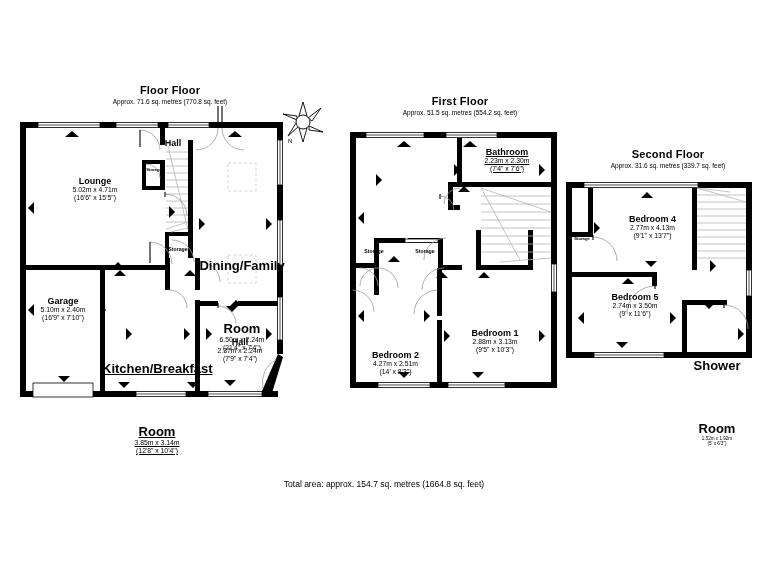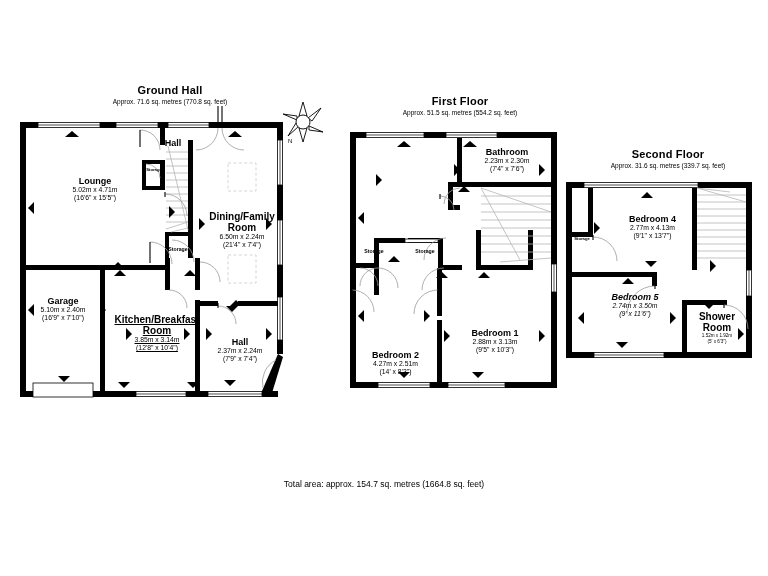--- a/index.html
+++ b/index.html
@@ -39,21 +39,22 @@
     position: absolute;
     text-align: center;
     line-height: 1.12;
     white-space: nowrap;
   }
   .room-name {
     font-weight: bold;
     font-size: 9px;
   }
   .room-name.small {
-    font-size: 10px;
+    font-size: 13px;
+    margin-top: 48px;
   }
   .room-dim {
     font-size: 6.8px;
   }
   .room-dim.tiny {
     font-size: 4.6px;
   }
   .store-label {
     position: absolute;
     text-align: center;
@@ -412,21 +413,21 @@
         <polygon points="578,318 584,312 584,324"></polygon>
         <polygon points="676,318 670,312 670,324"></polygon>
         <polygon points="622,348 628,342 616,342"></polygon>
         <polygon points="709,309 715,303 703,303"></polygon>
         <polygon points="744,334 738,328 738,340"></polygon>
       </g>
     </g>
 
   </svg>
 
-  <div class="floor-title" style="left:60px; top:84px; width:220px;">Ground Hall</div>
+  <div class="floor-title" style="left:60px; top:84px; width:220px;">Floor Floor</div>
   <div class="floor-sub" style="left:60px; top:98px; width:220px;">Approx. 71.6 sq. metres (770.8 sq. feet)</div>
 
   <div class="room-label" style="left:40px; top:176px; width:110px;">
     <div class="room-name">Lounge</div>
     <div class="room-dim">5.02m x 4.71m</div>
     <div class="room-dim">(16'6" x 15'5")</div>
   </div>
 
   <div class="room-label" style="left:8px; top:296px; width:110px;">
     <div class="room-name">Garage</div>
@@ -460,21 +461,21 @@
 
   <div class="store-label xs" style="left:142px; top:167px; width:24px;">Storage</div>
   <div class="store-label" style="left:163px; top:246px; width:30px;">Storage</div>
 
   <div style="position:absolute; left:288px; top:138px; font-size:6px;">N</div>
 
   <div class="floor-title" style="left:365px; top:95px; width:190px;">First Floor</div>
   <div class="floor-sub" style="left:365px; top:109px; width:190px;">Approx. 51.5 sq. metres (554.2 sq. feet)</div>
 
 
-  <div class="room-label" style="left:458px; top:147px; width:98px;">
+  <div class="room-label" style="left:458px; top:147px; width:98px;text-decoration:underline;">
     <div class="room-name">Bathroom</div>
     <div class="room-dim">2.23m x 2.30m</div>
     <div class="room-dim">(7'4" x 7'6")</div>
   </div>
 
   <div class="room-label" style="left:348px; top:302px; width:95px;margin-top:48px;">
     <div class="room-name">Bedroom 2</div>
     <div class="room-dim">4.27m x 2.51m</div>
     <div class="room-dim">(14' x 8'3")</div>
   </div>
@@ -490,21 +491,21 @@
 
   <div class="floor-title" style="left:578px; top:148px; width:180px;">Second Floor</div>
   <div class="floor-sub" style="left:578px; top:162px; width:180px;">Approx. 31.6 sq. metres (339.7 sq. feet)</div>
 
   <div class="room-label" style="left:600px; top:214px; width:105px;">
     <div class="room-name">Bedroom 4</div>
     <div class="room-dim">2.77m x 4.13m</div>
     <div class="room-dim">(9'1" x 13'7")</div>
   </div>
 
-  <div class="room-label" style="left:585px; top:292px; width:100px;font-style:italic;">
+  <div class="room-label" style="left:585px; top:292px; width:100px;">
     <div class="room-name">Bedroom 5</div>
     <div class="room-dim">2.74m x 3.50m</div>
     <div class="room-dim">(9' x 11'6")</div>
   </div>
 
   <div class="room-label" style="left:688px; top:311px; width:58px;">
     <div class="room-name small">Shower</div>
     <div class="room-name small">Room</div>
     <div class="room-dim tiny">1.52m x 1.92m</div>
     <div class="room-dim tiny">(5' x 6'3")</div>

